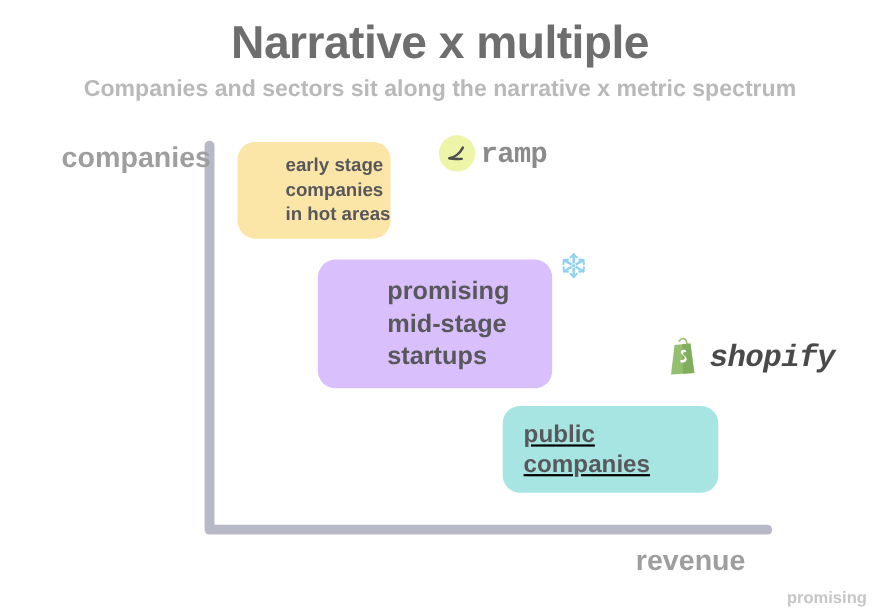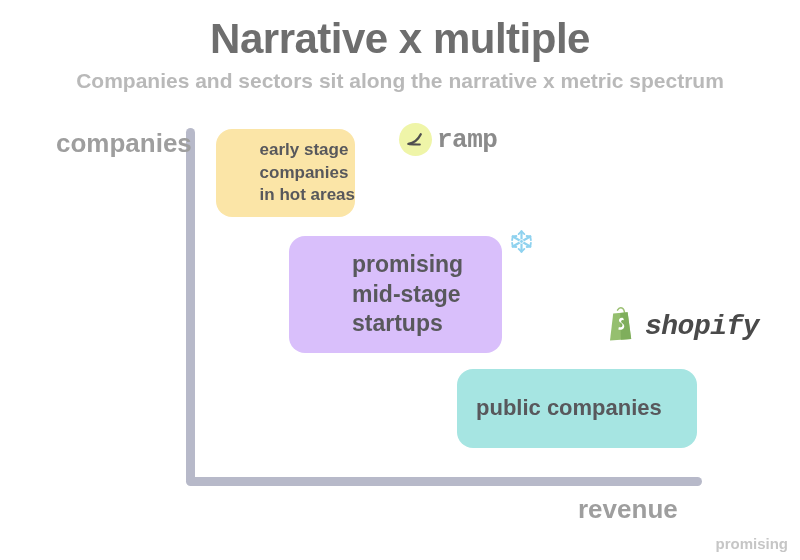--- a/index.html
+++ b/index.html
@@ -115,24 +115,25 @@
     padding-left: 63px;
   }
   .box-mid .seg-text {
     font-size: 23px;
     line-height: 1.28;
   }
 
   .box-public {
     left: 457px;
     top: 369px;
-    width: 240px;
+    width: 196px;
     height: 79px;
     background: #a6e5e2;
     padding-left: 19px;
+    text-decoration: underline;
   }
   .box-public .seg-text {
     font-size: 22px;
     line-height: 1.2;
   }
 
   
   .logo {
     position: absolute;
     display: flex;

